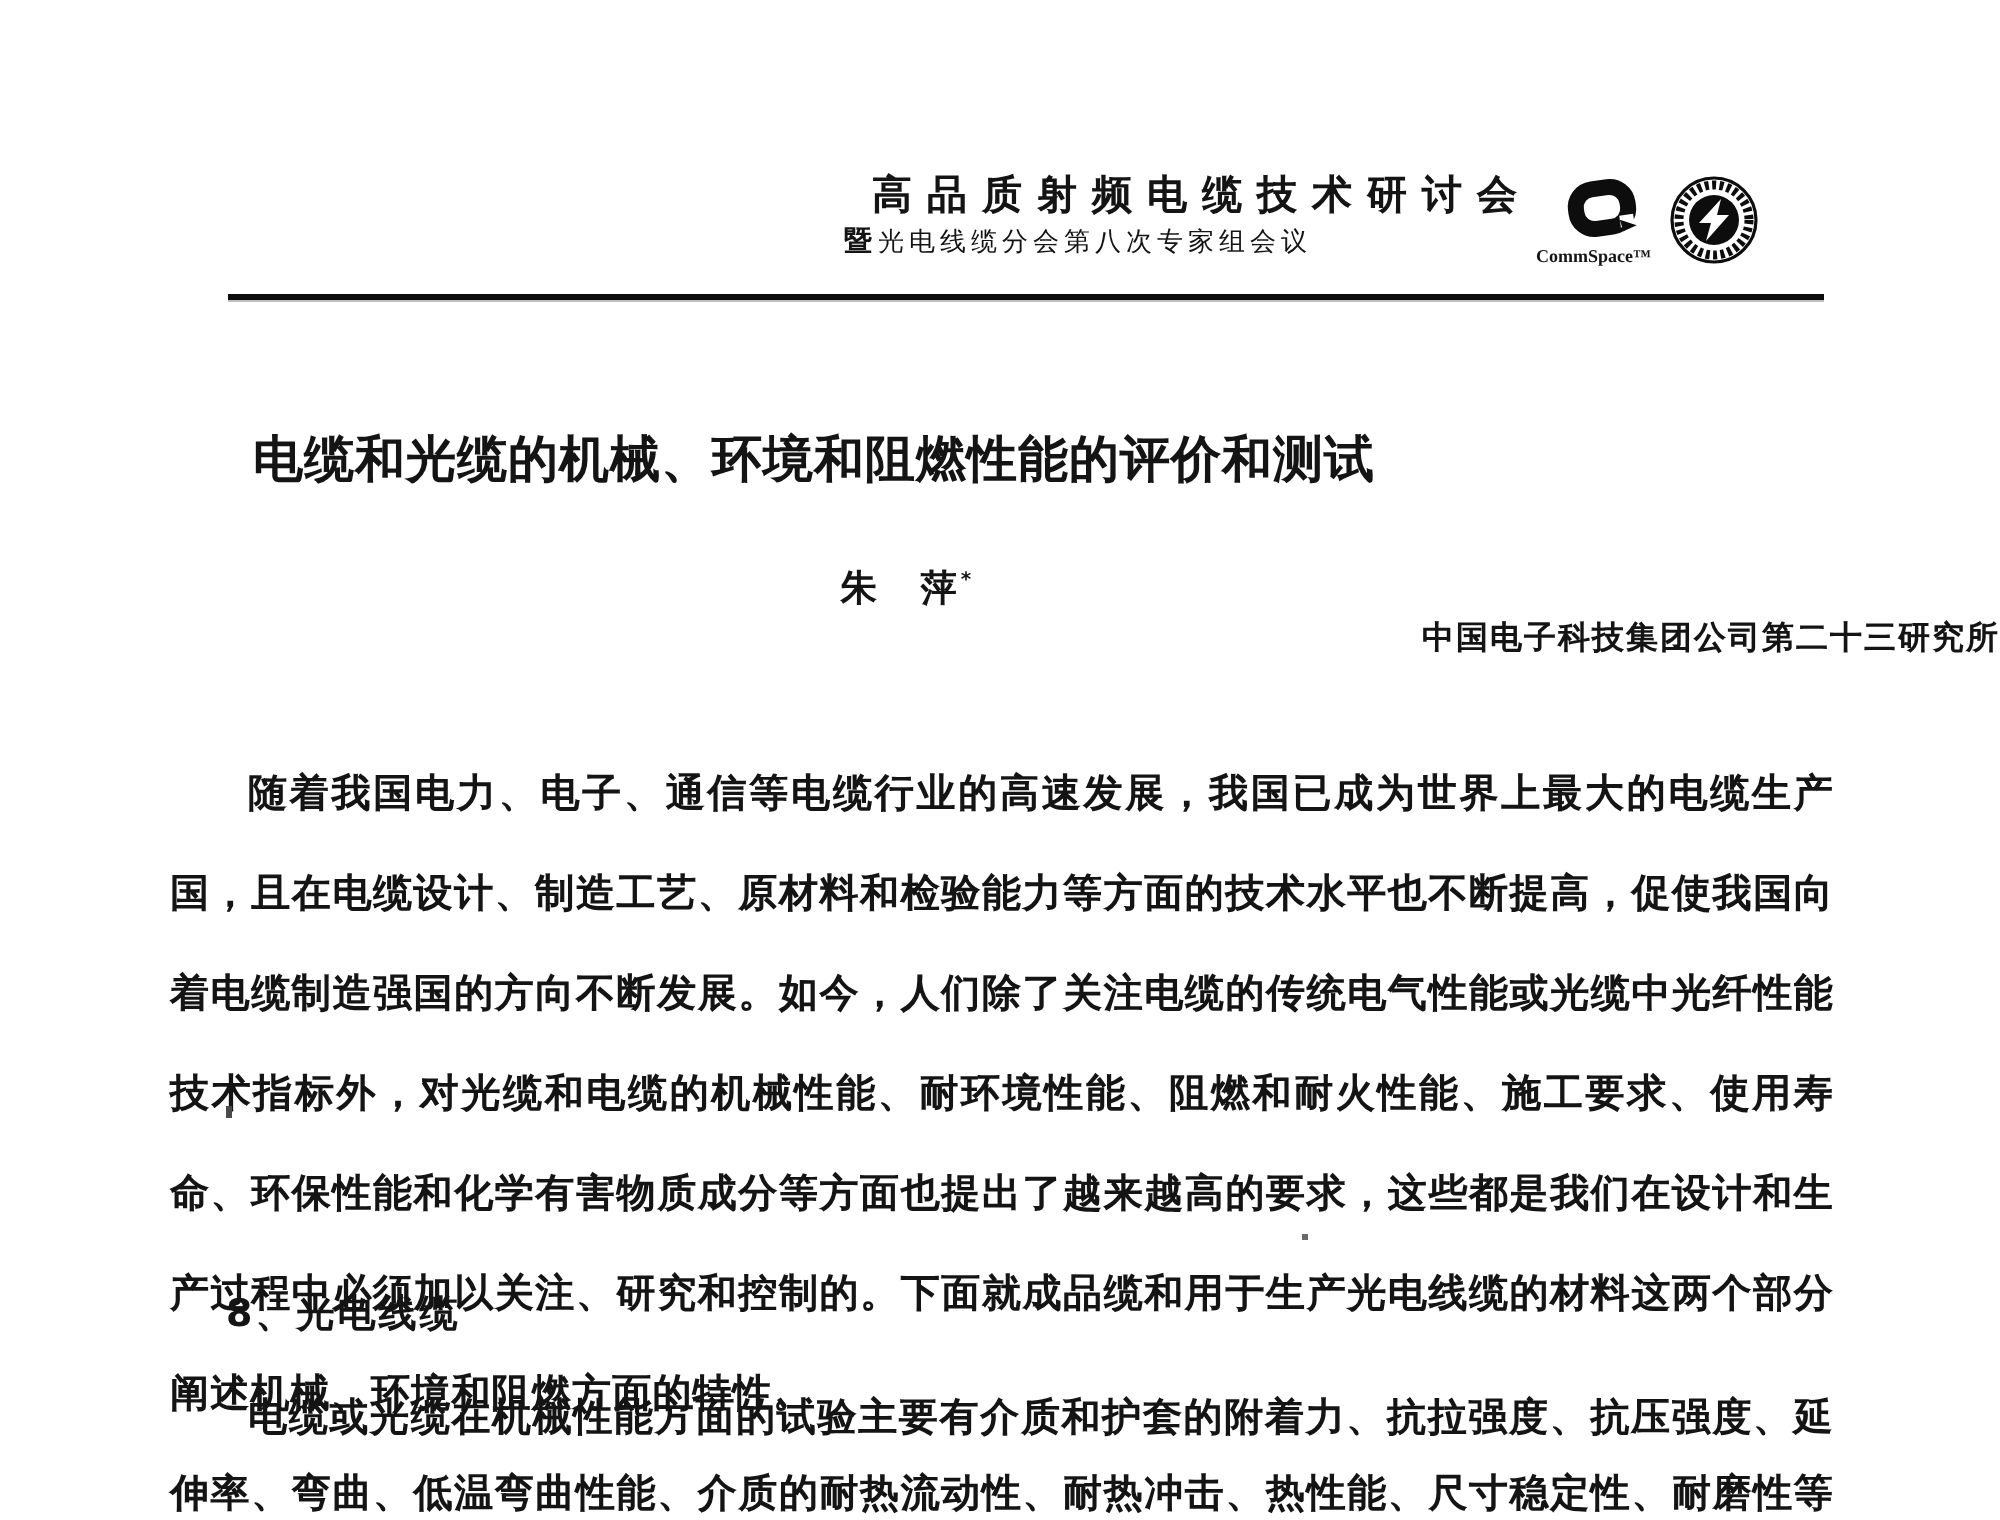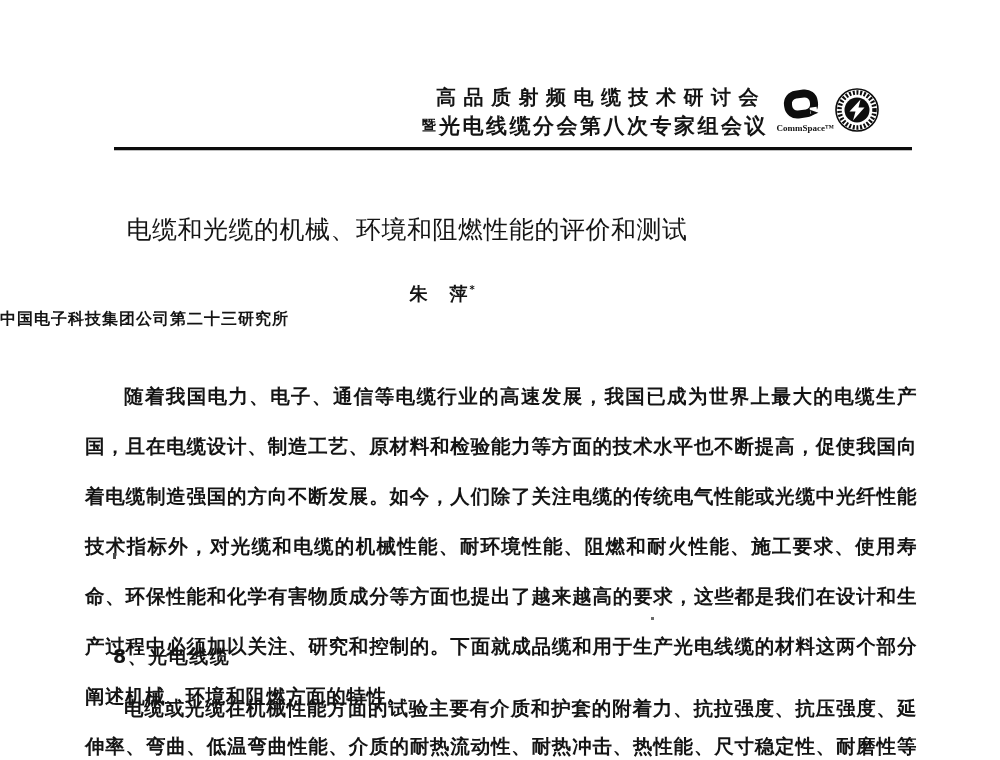--- a/index.html
+++ b/index.html
@@ -16,51 +16,51 @@
 
   
   .conf-lines { position: absolute; top: 84px; left: 422px; }
   .conf-line1 {
     font-size: 20px; font-weight: 700;
     letter-spacing: 7.5px; white-space: nowrap;
     margin-left: 14px;
   }
   .conf-line2-row { display: flex; align-items: center; margin-top: 1px; }
   .conf-prefix { font-size: 14px; font-weight: 700; margin-right: 3px; }
-  .conf-line2 { font-size: 21px; font-weight: 700; letter-spacing: 2.5px; white-space: nowrap; }
+  .conf-line2 { font-size: 13px; font-weight: 400; letter-spacing: 2.5px; white-space: nowrap; }
 
-  .commspace { position: absolute; top: 88px; left: 768px; width: 66px; text-align: right; }
+  .commspace { position: absolute; top: 88px; left: 768px; width: 66px; text-align: left; }
   .commspace svg { display: block; margin: 0 auto; }
   .commspace-text {
     font-family: "Liberation Serif", serif;
     font-size: 9px; font-weight: 700; margin-top: 1px; white-space: nowrap;
   }
 
   .seal { position: absolute; top: 87px; left: 834px; width: 46px; height: 46px; }
 
   .rule {
     position: absolute; top: 147px; left: 114px;
     width: 798px; height: 3px; background: #0c0c0c;
     box-shadow: 0 1px 0 rgba(0,0,0,0.25);
   }
 
   
   .title {
     position: absolute; top: 213px; left: 0; width: 814px;
     margin: 0; text-align: center;
-    font-size: 25px; font-weight: 400; letter-spacing: 0.5px;
+    font-size: 25px; font-weight: 700; letter-spacing: 0.5px;
   }
   .author {
-    position: absolute; top: 282px; left: 0; width: 884px;
+    position: absolute; top: 282px; left: 11px; width: 884px;
     text-align: center; font-size: 18px; font-weight: 700; letter-spacing: 2px;
   }
   .author sup { font-size: 10px; letter-spacing: 0; }
   .affiliation {
     position: absolute; top: 309px; left: 0; width: 1000px;
-    text-align: left; font-size: 16px; font-weight: 700; letter-spacing: 1px;
+    text-align: right; font-size: 16px; font-weight: 700; letter-spacing: 1px;
   }
 
   .body-para {
     position: absolute; left: 85px; width: 832px; margin: 0;
     font-size: 19.5px; line-height: 50px; font-weight: 600;
     text-align: justify; text-indent: 2em; letter-spacing: 0.6px;
   }
   .para1 { top: 372px; }
   .para2 { top: 690px; line-height: 38px; }
 

